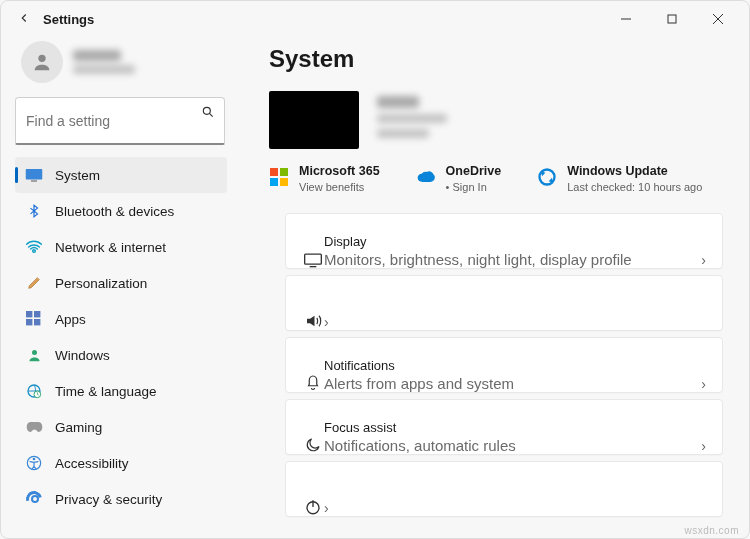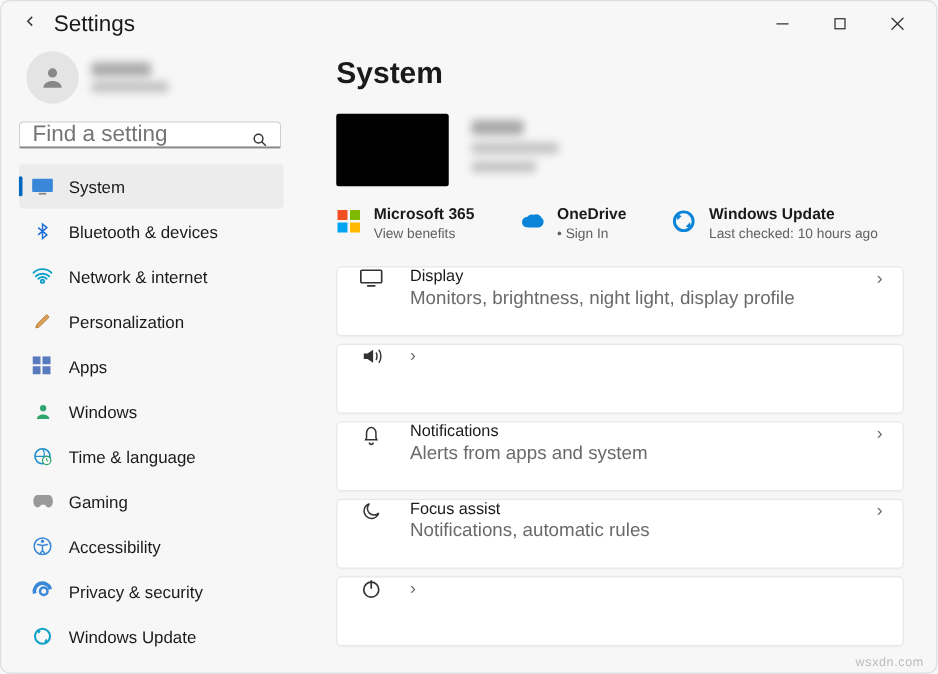--- a/index.html
+++ b/index.html
@@ -12,35 +12,35 @@
     font-size: 13px;
     border-radius: 8px;
     overflow: hidden;
     position: relative;
     border: 1px solid #ddd;
   }
   .titlebar {
     height: 36px; display: flex; align-items: center; padding: 0 8px;
   }
   .titlebar .back { width: 30px; text-align: center; font-size: 15px; color:#333; }
-  .titlebar .title { font-size: 18px; font-weight: 400; margin-left: 4px; }
+  .titlebar .title { font-size: 13px; font-weight: 700; margin-left: 4px; }
   .win-controls { margin-left: auto; display: flex; gap: 0; }
   .win-controls div { width: 46px; height: 32px; display:flex; align-items:center; justify-content:center; font-size: 12px; color:#444; }
   .shell { display: flex; height: calc(100% - 36px); }
   .sidebar { width: 238px; padding: 0 10px 10px 14px; display:flex; flex-direction:column; }
   .user-row { display:flex; align-items:center; gap:10px; padding: 4px 6px 14px 6px; }
   .avatar { width: 42px; height: 42px; border-radius: 50%; background: #e4e4e4; display:flex; align-items:center; justify-content:center; }
   .avatar svg { width:22px; height:22px; fill:#888; }
   .user-text { display:flex; flex-direction:column; gap:4px; }
   .blur-bar { background:#4a4a4a; border-radius:3px; filter: blur(3.5px); opacity:.45; }
   .search { position:relative; margin: 0 4px 12px 0; }
   .search input {
-    width: 100%; height: 22px; border: 1px solid #cfcfcf; border-bottom: 2px solid #888;
+    width: 100%; height: 48px; border: 1px solid #cfcfcf; border-bottom: 2px solid #888;
     background: #fff; border-radius: 4px 4px 2px 2px; padding: 0 32px 0 10px;
-    font-size: 18px; outline:none;
+    font-size: 14px; outline:none;
   }
   .search .find-icon { position:absolute; right:10px; top:8px; font-size:14px; color:#444; }
   .nav { overflow-y:auto; padding-right: 2px; }
   .nav::-webkit-scrollbar { width:3px; }
   .nav::-webkit-scrollbar-thumb { background:#ccc; border-radius:2px; }
   .nav-item {
     display:flex; align-items:center; gap:12px; height: 36px; padding: 0 10px;
     border-radius: 4px; font-size: 13.5px; color:#1a1a1a; position:relative;
   }
   .nav-item.selected { background: #ececec; }
@@ -55,22 +55,23 @@
   .device-row { display:flex; align-items:center; gap: 18px; margin-bottom: 16px; }
   .device-pic { width: 90px; height: 58px; background:#000; border-radius: 2px; border:4px solid #000; }
   .device-info .blur-bar { margin-bottom:6px; }
   .service-row { display:flex; gap: 36px; margin-bottom: 20px; }
   .service { display:flex; gap:10px; align-items:flex-start; }
   .service .svc-icon { width:20px; height:20px; display:flex; align-items:center; justify-content:center; flex-shrink:0; margin-top:2px; }
   .service .svc-title { font-size:12.5px; font-weight:700; line-height:1.1; }
   .service .svc-sub { font-size:11px; color:#616161; margin-top:2px; }
   .card {
     background:#fff; border:1px solid #e8e8e8; border-radius:4px; height:56px;
-    display:flex; align-items:flex-start; padding: 0 16px; gap: 20px; margin-bottom: 6px;
+    display:flex; align-items:flex-end; padding: 0 16px; margin-bottom: 6px;
     box-shadow: 0 1px 1px rgba(0,0,0,0.02);
+    margin-left: 16px;
   }
   .card .c-icon { width:22px; display:flex; align-items:center; justify-content:center; font-size:17px; color:#333; }
   .card .c-text { flex:1; }
   .card .c-title { font-size:13px; font-weight:500; line-height:1; }
   .card .c-sub { font-size:15px; color:#6a6a6a; margin-top:3px; }
   .card .chevron { font-size:14px; color:#666; }
   .ms365 { display:grid; grid-template-columns: 8px 8px; grid-template-rows: 8px 8px; gap:1.5px; }
   .ms365 span:nth-child(1){background:#f25022;} .ms365 span:nth-child(2){background:#7fba00;}
   .ms365 span:nth-child(3){background:#00a4ef;} .ms365 span:nth-child(4){background:#ffb900;}
   .watermark { position:absolute; right:10px; bottom:2px; font-size:10px; color:#bbb; letter-spacing:.5px; }

